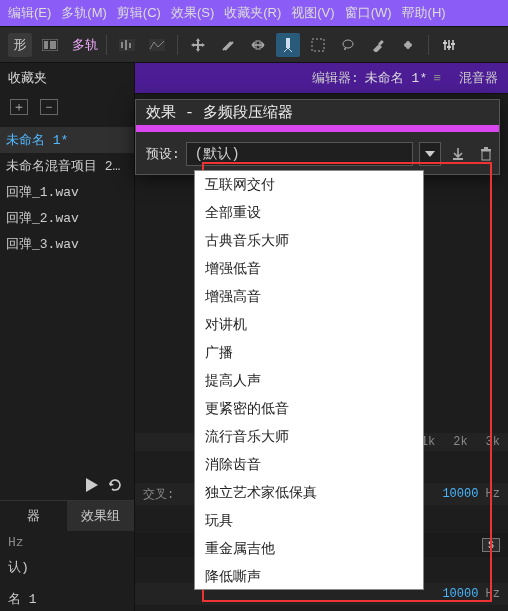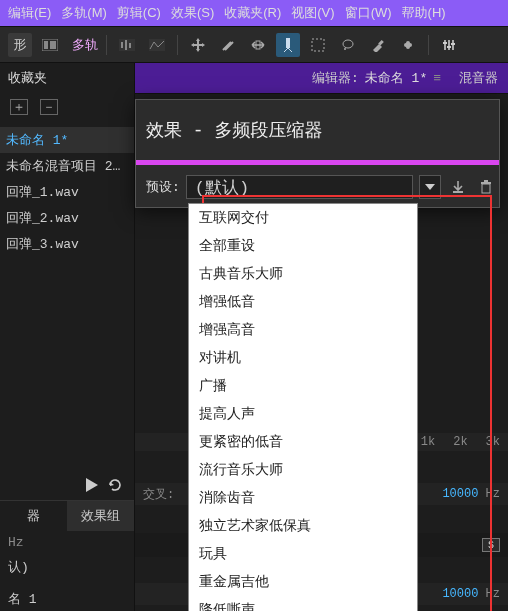--- a/index.html
+++ b/index.html
@@ -20,27 +20,27 @@
 .filelist div{padding:4px 6px;white-space:nowrap;overflow:hidden;text-overflow:ellipsis;font-size:13px;color:#cfcfcf}
 .filelist .active{color:#53b9ff;background:#303030}
 .transport{margin-top:auto;display:flex;justify-content:flex-end;gap:10px;padding:8px 10px;color:#bbb}
 .left-bottom{display:flex;border-top:1px solid #333}
 .left-bottom div{flex:1;text-align:center;padding:6px 0;color:#ccc;font-size:13px}
 .left-bottom .on{background:#2e2e2e}
 .leftmore{padding:4px 8px;color:#ccc}
 .editor-bar{display:flex;align-items:center;padding:6px 10px;background:#4c1d95;border-bottom:1px solid #111;font-size:13px;color:#ccc}
 .editor-bar .spacer{flex:1}
 .effects-window{position:absolute;left:0;top:36px;right:8px;background:#2c2c2c;border:1px solid #555;box-shadow:0 4px 18px rgba(0,0,0,.6);}
-.fx-title{padding:18px 10px;color:#eee;font-size:18px;border-bottom:5px solid #d946ef}
+.fx-title{padding:3px 10px;color:#eee;font-size:15px;border-bottom:7px solid #d946ef}
 .preset-row{display:flex;align-items:center;gap:6px;padding:10px 2px 8px 10px}
 .preset-label{color:#ddd}
-.preset-select{flex:1;height:24px;background:#1f1f1f;border:1px solid #555;display:flex;align-items:center;padding:0 8px;color:#cfcfcf;font-size:17px;position:relative}
+.preset-select{flex:1;height:24px;background:#1f1f1f;border:1px solid #555;display:flex;align-items:center;padding:0 8px;color:#cfcfcf;font-size:14px;position:relative}
 .preset-dd{width:22px;height:24px;background:#1f1f1f;border:1px solid #555;display:flex;align-items:center;justify-content:center;color:#ccc}
 .iconbtn{width:22px;height:24px;display:flex;align-items:center;justify-content:center;color:#aaa}
-.dropdown{position:absolute;left:52px;top:38px;width:230px;max-height:420px;overflow:auto;background:#fff;color:#222;border:1px solid #888;z-index:50}
+.dropdown{position:absolute;left:58px;top:38px;width:230px;max-height:420px;overflow:auto;background:#fff;color:#222;border:1px solid #888;z-index:50}
 .dropdown div{padding:4px 10px;font-size:14px;line-height:20px}
 .redbox{position:absolute;left:66px;top:30px;width:290px;height:440px;border:2px solid #e33;z-index:40;pointer-events:none}
 .bg-strip{position:absolute;left:0;right:0;background:#232323;color:#8a8a8a;font-size:12px;display:flex;align-items:center;padding:0 8px}
 .hz{color:#46b7ff}
 .sbtn{display:inline-flex;align-items:center;justify-content:center;width:18px;height:14px;border:1px solid #777;background:#2c2c2c;color:#ddd;font-size:10px;margin-left:auto}
 svg{display:block}
 </style>
 </head>
 <body>
 

